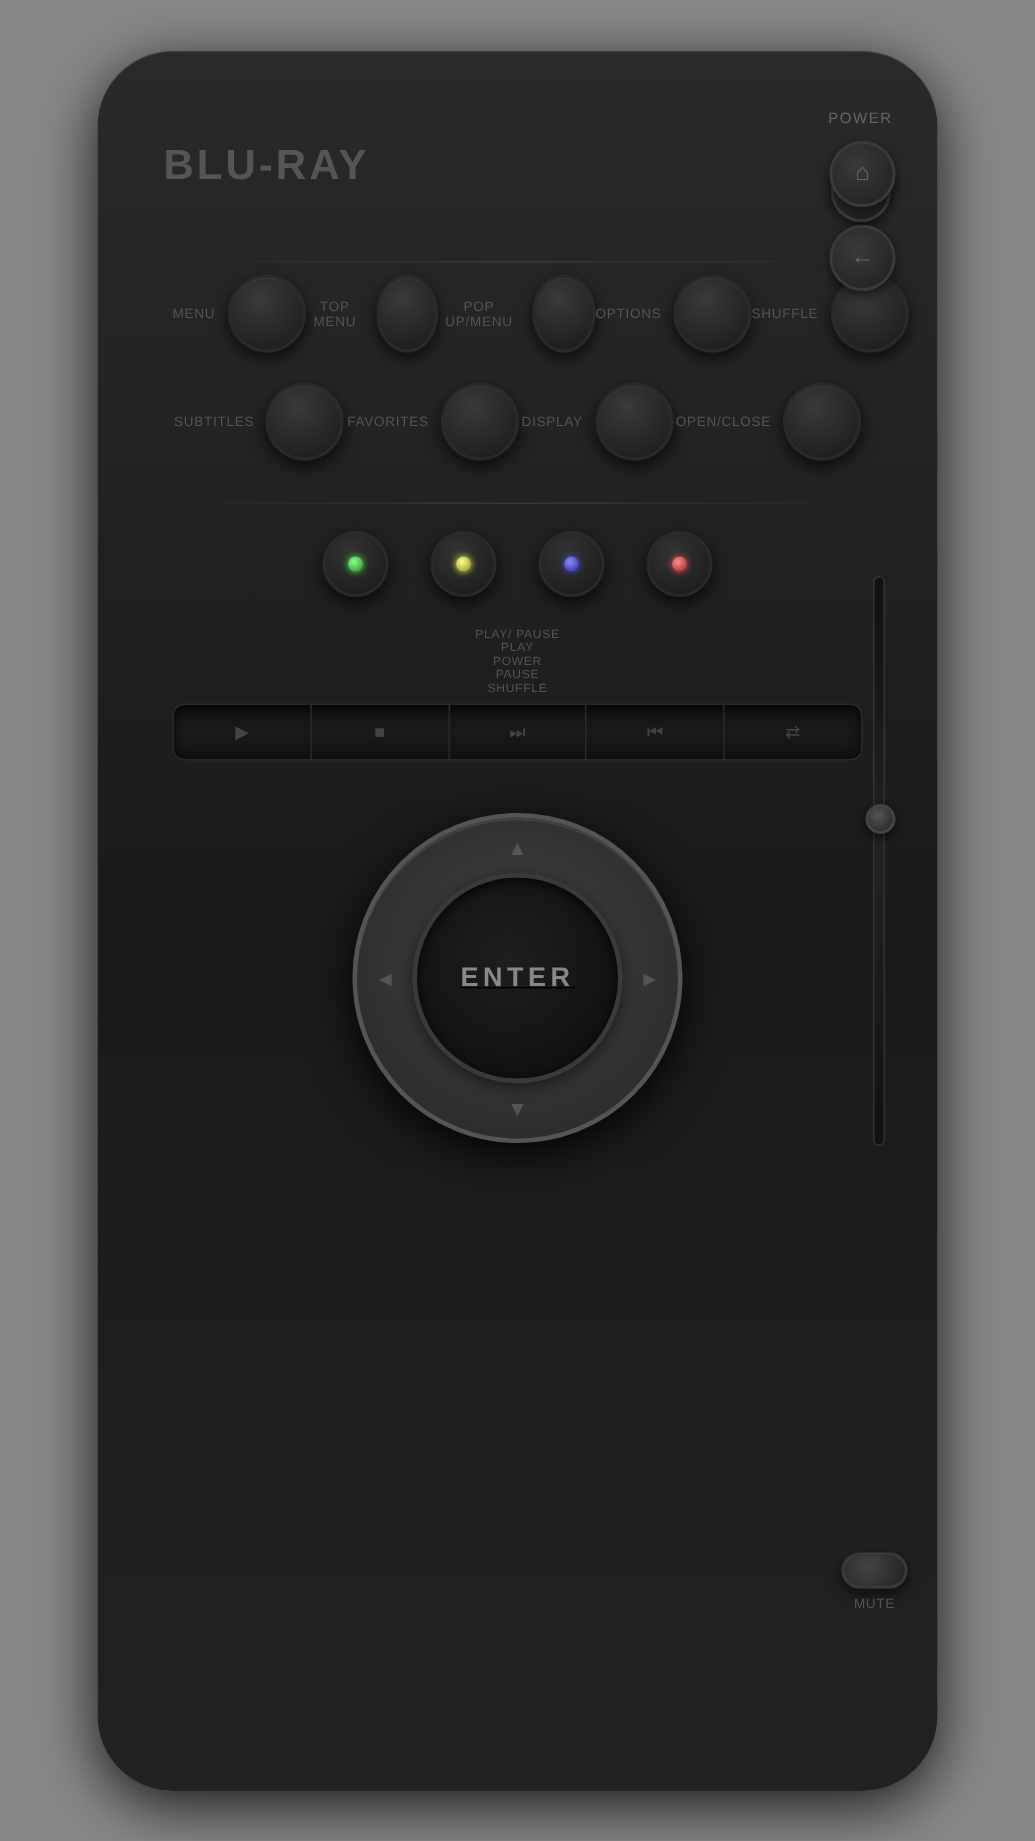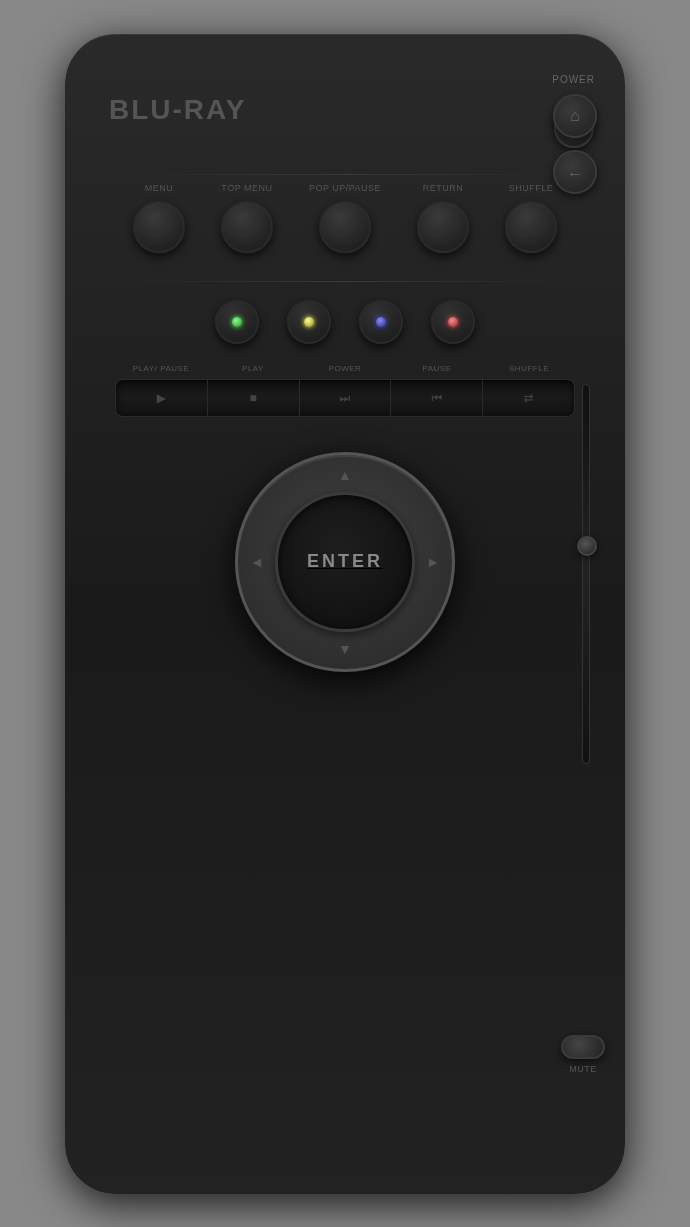--- a/index.html
+++ b/index.html
@@ -120,21 +120,21 @@
 
     .btn-row {
       display: flex;
       justify-content: space-around;
       align-items: flex-end;
       margin-bottom: 20px;
     }
 
     .btn-group {
       display: flex;
-      flex-direction: column;
+      flex-direction: row;
       align-items: center;
       gap: 8px;
     }
 
     .btn-label {
       color: #555;
       font-size: 9px;
       letter-spacing: 0.5px;
       text-align: center;
     }
@@ -240,20 +240,21 @@
     .transport-section {
       width: 100%;
       padding: 0 20px;
       margin-bottom: 25px;
     }
 
     .transport-labels {
       display: flex;
       justify-content: space-between;
       margin-bottom: 6px;
+      flex-direction: column;
     }
 
     .transport-label {
       color: #555;
       font-size: 8px;
       letter-spacing: 0.5px;
       text-align: center;
       flex: 1;
     }
 
@@ -369,33 +370,51 @@
     <div class="btn-row">
       <div class="btn-group">
         <div class="btn-label">MENU</div>
         <div class="round-btn"></div>
       </div>
       <div class="btn-group">
         <div class="btn-label">TOP MENU</div>
         <div class="round-btn"></div>
       </div>
       <div class="btn-group">
-        <div class="btn-label">POP UP/PAUSE</div>
-        <div class="round-btn"></div>
-      </div>
-      <div class="btn-group">
-        <div class="btn-label">RETURN</div>
+        <div class="btn-label">POP UP/MENU</div>
+        <div class="round-btn"></div>
+      </div>
+      <div class="btn-group">
+        <div class="btn-label">OPTIONS</div>
         <div class="round-btn"></div>
       </div>
       <div class="btn-group">
         <div class="btn-label">SHUFFLE</div>
         <div class="round-btn"></div>
       </div>
     </div>
 
+    <div class="btn-row">
+      <div class="btn-group">
+        <div class="btn-label">SUBTITLES</div>
+        <div class="round-btn"></div>
+      </div>
+      <div class="btn-group">
+        <div class="btn-label">FAVORITES</div>
+        <div class="round-btn"></div>
+      </div>
+      <div class="btn-group">
+        <div class="btn-label">DISPLAY</div>
+        <div class="round-btn"></div>
+      </div>
+      <div class="btn-group">
+        <div class="btn-label">OPEN/CLOSE</div>
+        <div class="round-btn"></div>
+      </div>
+    </div>
   </div>
 
   <div class="separator"></div>
 
   <div class="led-row">
     <div class="led-btn">
       <div class="led-dot led-green"></div>
     </div>
     <div class="led-btn">
       <div class="led-dot led-yellow"></div>

